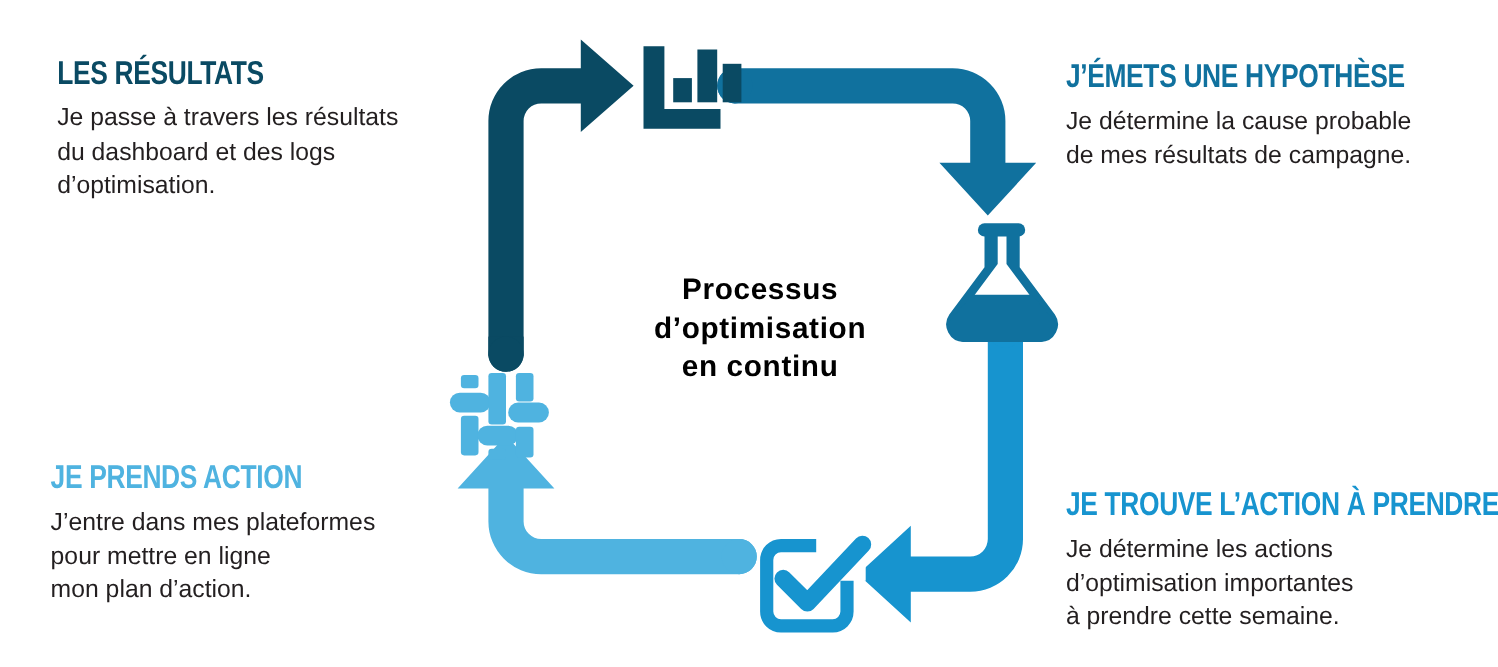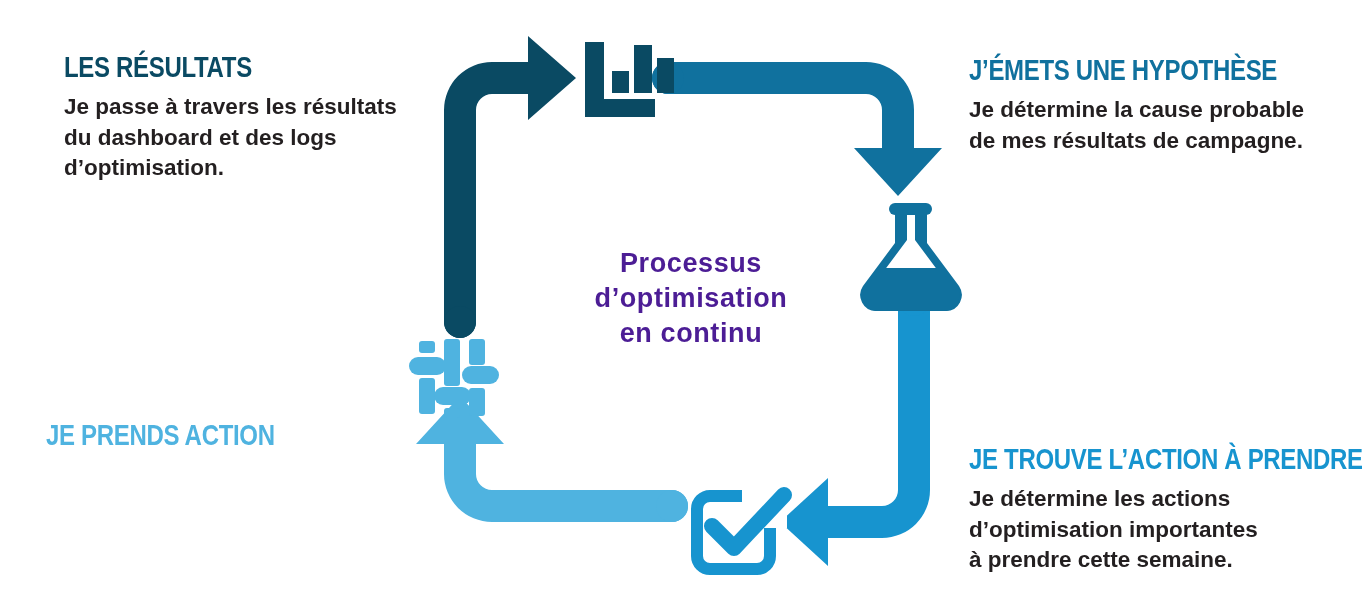--- a/index.html
+++ b/index.html
@@ -30,29 +30,29 @@
     font-size: 30px;
     line-height: 1.0;
     letter-spacing: -0.4px;
     transform: scaleX(0.80);
     transform-origin: left top;
     white-space: nowrap;
     margin: 0 0 10px 0;
   }
   .block .body {
     font-family: "Liberation Sans", sans-serif;
-    font-weight: bold;
+    font-weight: normal;
     font-size: 22.5px;
     line-height: 1.36;
     color: #231f20;
     margin: 0;
     white-space: pre-line;
   }
 
-  #block-results   { left: 64px;  top: 52px;  width: 400px; }
+  #block-results   { left: 52px;  top: 52px;  width: 400px; }
   #block-results   .heading { color: #0a4a63; }
 
   #block-hypothesis{ left: 969px; top: 55px;  width: 400px; }
   #block-hypothesis .heading { color: #10719e; }
 
   #block-takeaction{ left: 46px;  top: 420px; width: 400px; }
   #block-takeaction .heading { color: #4fb3e0; }
 
   #block-findaction{ left: 969px; top: 444px; width: 420px; }
   #block-findaction .heading { color: #1794cf; }
@@ -62,21 +62,21 @@
     position: absolute;
     left: 531px;
     top: 246px;
     width: 320px;
     text-align: center;
     font-family: "Liberation Sans", sans-serif;
     font-weight: bold;
     font-size: 27px;
     line-height: 1.30;
     letter-spacing: 0.6px;
-    color: #4c1d95;
+    color: #000000;
     white-space: pre-line;
   }
 
   
   #cycle {
     position: absolute;
     left: 0;
     top: 0;
     width: 1362px;
     height: 606px;
@@ -235,15 +235,18 @@
 
   <div class="block" id="block-findaction">
     <div class="heading">JE TROUVE L’ACTION À PRENDRE</div>
     <div class="body">Je détermine les actions
 d’optimisation importantes
 à prendre cette semaine.</div>
   </div>
 
   <div class="block" id="block-takeaction">
     <div class="heading">JE PRENDS ACTION</div>
+    <div class="body">J’entre dans mes plateformes
+pour mettre en ligne
+mon plan d’action.</div>
   </div>
 
 </div>
 
 </body></html>

